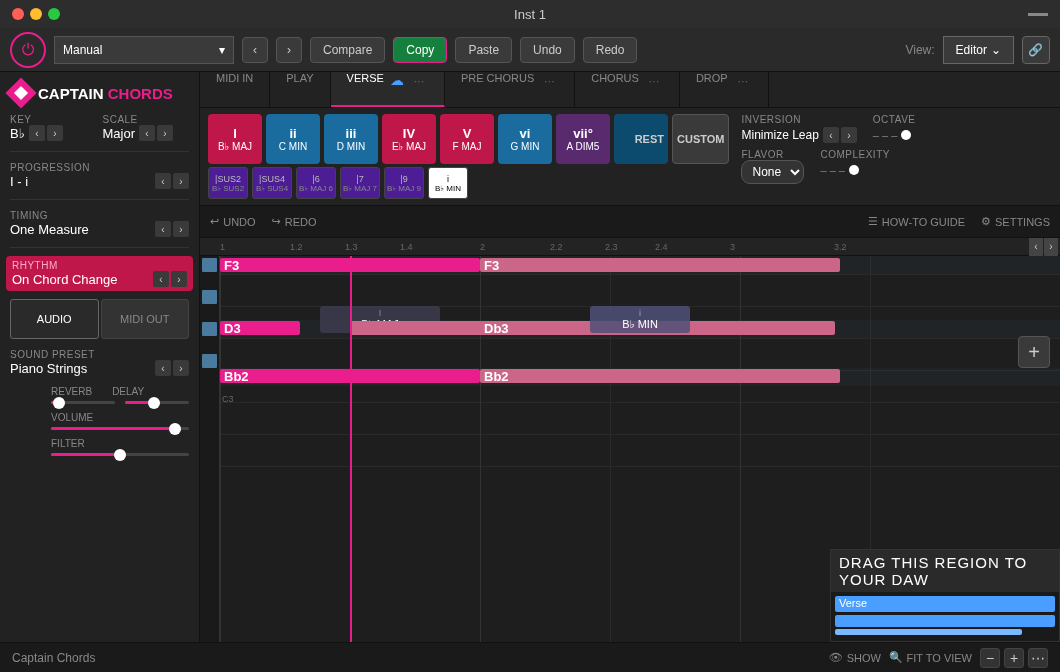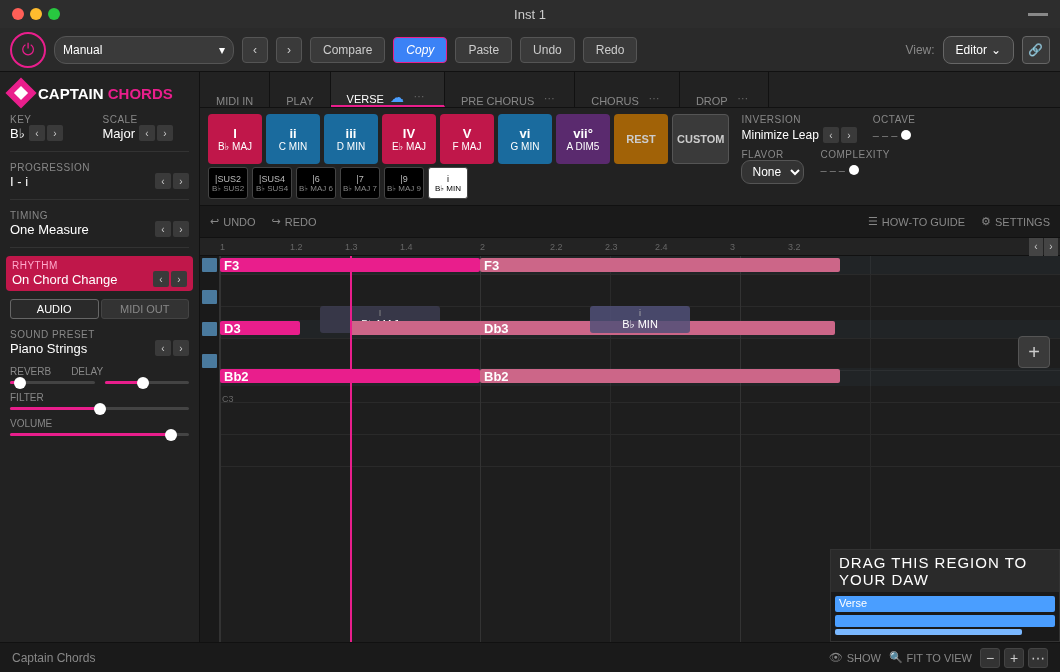--- a/index.html
+++ b/index.html
@@ -60,21 +60,21 @@
       background: transparent;
       display: flex; align-items: center; justify-content: center;
       cursor: pointer;
       color: #e91e8c;
       font-size: 16px;
     }
     .preset-dropdown {
       width: 180px; height: 28px;
       background: #3a3a3a;
       border: 1px solid #555;
-      border-radius: 12px;
+      border-radius: 0;
       color: #fff;
       padding: 0 8px;
       display: flex; align-items: center; justify-content: space-between;
       cursor: pointer;
     }
     .nav-btn {
       width: 26px; height: 26px;
       background: #3a3a3a;
       border: 1px solid #555;
       border-radius: 4px;
@@ -86,38 +86,37 @@
       height: 26px;
       padding: 0 12px;
       background: #3a3a3a;
       border: 1px solid #555;
       border-radius: 4px;
       color: #ccc;
       cursor: pointer;
       font-size: 12px;
     }
     .toolbar-btn.active {
-      background: #3b82f6;
+      background: #15803d;
       border-color: #e91e8c;
       color: #fff;
-      font-style: italic;
     }
     .toolbar-right {
       margin-left: auto;
       display: flex;
       align-items: center;
       gap: 8px;
     }
     .view-label { color: #888; font-size: 12px; }
     .view-btn {
       height: 28px;
       padding: 0 12px;
       background: #3a3a3a;
       border: 1px solid #666;
-      border-radius: 8px;
+      border-radius: 0;
       color: #fff;
       cursor: pointer;
       font-size: 12px;
       display: flex; align-items: center; gap: 4px;
     }
     .link-btn {
       width: 28px; height: 28px;
       background: #3a3a3a;
       border: 1px solid #666;
       border-radius: 4px;
@@ -216,38 +215,39 @@
       font-size: 9px;
       color: #888;
       text-transform: uppercase;
     }
     .tab-row {
       display: flex;
       gap: 2px;
     }
     .tab-btn {
       flex: 1;
-      height: 20px;
+      height: 40px;
       background: #333;
       border: 1px solid #444;
       border-radius: 3px;
       color: #888;
       cursor: pointer;
       font-size: 11px;
     }
     .tab-btn.active {
       background: #2a2a2a;
       color: #fff;
       border-color: #666;
     }
     .slider-section { display: flex; flex-direction: column; gap: 8px; }
     .slider-row {
       display: flex;
       flex-direction: column;
       gap: 4px;
+      margin-left: 41px;
     }
     .slider-label { font-size: 10px; color: #888; text-transform: uppercase; }
     .slider-track {
       width: 100%;
       height: 3px;
       background: #444;
       border-radius: 2px;
       position: relative;
     }
     .slider-fill {
@@ -282,21 +282,21 @@
     .section-tabs {
       height: 36px;
       display: flex;
       align-items: stretch;
       background: #222;
       border-bottom: 1px solid #111;
     }
     .section-tab {
       padding: 0 16px;
       display: flex;
-      align-items: flex-end;
+      align-items: flex-start;
       gap: 6px;
       cursor: pointer;
       color: #888;
       font-size: 11px;
       border-right: 1px solid #111;
       position: relative;
     }
     .section-tab.active {
       background: #2a2a2a;
       color: #fff;
@@ -322,26 +322,26 @@
       cursor: pointer;
       font-size: 11px;
       padding: 2px 4px;
       border: none;
     }
     .chord-btn .roman { font-size: 13px; font-weight: 600; }
     .chord-btn .quality { font-size: 10px; }
     .chord-btn.major { background: #c0174a; color: #fff; }
     .chord-btn.minor { background: #1a6b9e; color: #fff; }
     .chord-btn.dim { background: #5a2a6e; color: #fff; }
-    .chord-btn.special { background: #a16207; color: #ccc; }
+    .chord-btn.special { background: #0c4a6e; color: #ccc; align-items: flex-end; }
     .chord-btn.custom { background: #3a3a3a; color: #ccc; border: 1px solid #555; }
     .chord-variant-btn {
       min-width: 40px;
       height: 32px;
-      background: #000000;
+      background: #4c1d95;
       border: 1px solid #444;
       border-radius: 3px;
       color: #bbb;
       font-size: 10px;
       cursor: pointer;
       display: flex; flex-direction: column; align-items: center; justify-content: center;
     }
     .chord-variant-btn.selected {
       background: #fff;
       color: #000;
@@ -660,31 +660,31 @@
             <div class="slider-fill" style="width:12%"></div>
             <div class="slider-thumb" style="left:12%"></div>
           </div>
           <div class="slider-track" style="flex:1">
             <div class="slider-fill" style="width:45%"></div>
             <div class="slider-thumb" style="left:45%"></div>
           </div>
         </div>
       </div>
       <div class="slider-row">
+        <span class="slider-label">VOLUME</span>
+        <div class="slider-track">
+          <div class="slider-fill" style="width:90%"></div>
+          <div class="slider-thumb" style="left:90%"></div>
+        </div>
+      </div>
+      <div class="slider-row">
         <span class="slider-label">FILTER</span>
         <div class="slider-track">
           <div class="slider-fill" style="width:50%"></div>
           <div class="slider-thumb" style="left:50%"></div>
-        </div>
-      </div>
-      <div class="slider-row">
-        <span class="slider-label">VOLUME</span>
-        <div class="slider-track">
-          <div class="slider-fill" style="width:90%"></div>
-          <div class="slider-thumb" style="left:90%"></div>
         </div>
       </div>
     </div>
 
   </div>
 
   <div class="right-panel">
 
     <div class="section-tabs">
       <div class="section-tab">
@@ -846,21 +846,21 @@
       <div style="height:18px; background:#232323; border-bottom:1px solid #111; display:flex; align-items:center; position:relative; padding-left:20px;">
         <span class="time-label" style="left:20px">1</span>
         <span class="time-label" style="left:90px">1.2</span>
         <span class="time-label" style="left:145px">1.3</span>
         <span class="time-label" style="left:200px">1.4</span>
         <span class="time-label" style="left:280px">2</span>
         <span class="time-label" style="left:350px">2.2</span>
         <span class="time-label" style="left:405px">2.3</span>
         <span class="time-label" style="left:455px">2.4</span>
         <span class="time-label" style="left:530px">3</span>
-        <span class="time-label" style="left:588px">3.2</span>
+        <span class="time-label" style="left:634px">3.2</span>
 
         <div style="position:absolute;left:2px;display:flex;gap:1px">
         </div>
         <div style="position:absolute;right:2px;display:flex;gap:1px">
           <div class="nav-arrow-btn">‹</div>
           <div class="nav-arrow-btn">›</div>
         </div>
       </div>
 
       <div style="flex:1; display:flex; position:relative; overflow:hidden; background:#1e1e1e; min-height:300px;">

